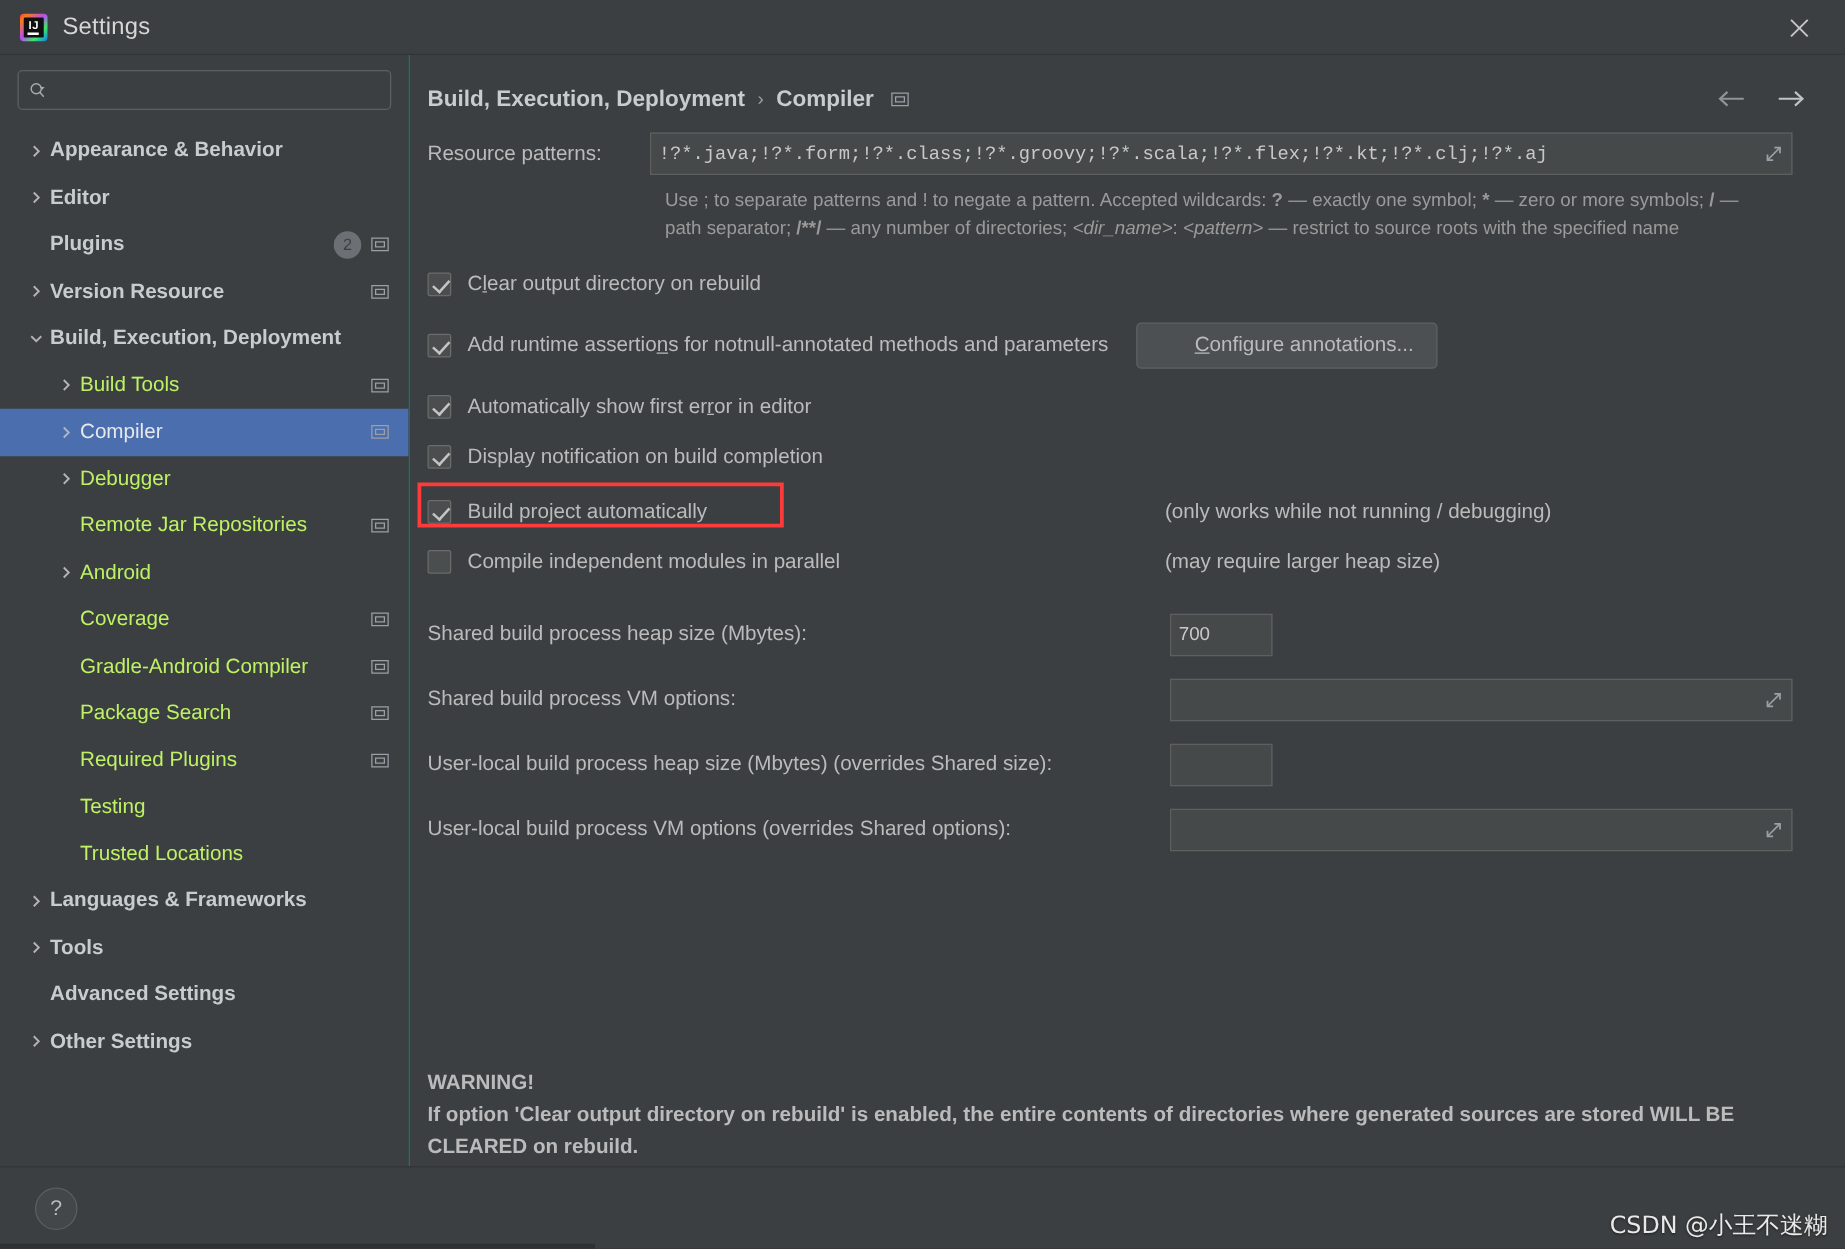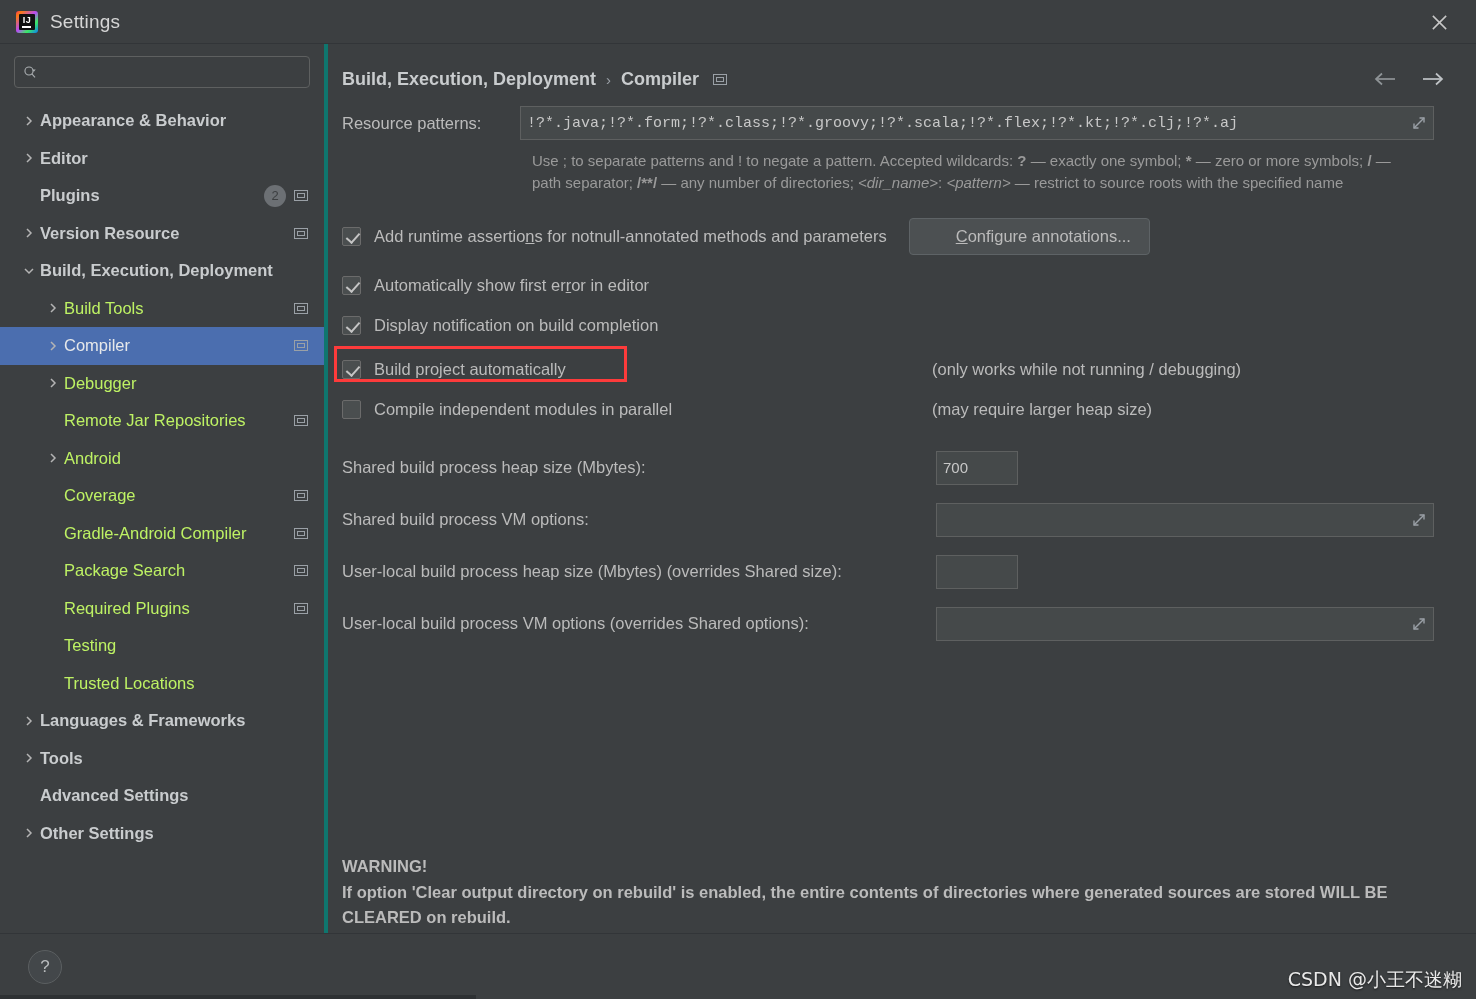--- a/index.html
+++ b/index.html
@@ -58,21 +58,21 @@
   }
   .win-close svg { width: 19px; height: 19px; }
 
   
   .body-row { flex: 1 1 auto; display: flex; min-height: 0; position: relative; }
 
   
   .sidebar {
     width: 328px; flex: 0 0 328px;
     background: #3c3f41;
-    border-right: 4px solid #0f766e;
+    border-right: 1px solid #0f766e;
     display: flex; flex-direction: column;
     padding-top: 12px;
     overflow: hidden;
   }
   .search-wrap { padding: 0 14px 14px 14px; }
   .search-box {
     height: 32px; border: 1px solid #5e6060; border-radius: 4px;
     background: #3c3f41; display: flex; align-items: center; padding: 0 8px;
   }
   .search-box svg { width: 15px; height: 15px; }
@@ -451,20 +451,24 @@
               <polyline points="7.5,13 3,13 3,8.5" fill="none" stroke="currentColor" stroke-width="1.4"></polyline>
             </svg>
           </div>
         </div>
 
         <div class="hint">
           <span>Use ; to separate patterns and ! to negate a pattern. Accepted wildcards: </span><b>?</b><span> — exactly one symbol; </span><b>*</b><span> — zero or more symbols; </span><b>/</b><span> — path separator; </span><b>/**/</b><span> — any number of directories; </span><i>&lt;dir_name&gt;</i><span>: </span><i>&lt;pattern&gt;</i><span> — restrict to source roots with the specified name</span>
         </div>
 
         <div id="cbs" style="margin-top:14px;">
+            <div class="cbrow">
+              <span class="cb checked"></span>
+              <span class="cblabel">C<u>l</u>ear output directory on rebuild</span>
+            </div>
             <div class="cbrow" style="height: 58px;">
               <span class="cb checked"></span>
               <span class="cblabel">Add runtime assertio<u>n</u>s for notnull-annotated methods and parameters</span>
               <span class="btn" style="margin-left: 22px; padding-left: 46px;"><u>C</u>onfigure annotations...</span>
             </div>
             <div class="cbrow">
               <span class="cb checked"></span>
               <span class="cblabel">Automatically show first er<u>r</u>or in editor</span>
             </div>
             <div class="cbrow">

